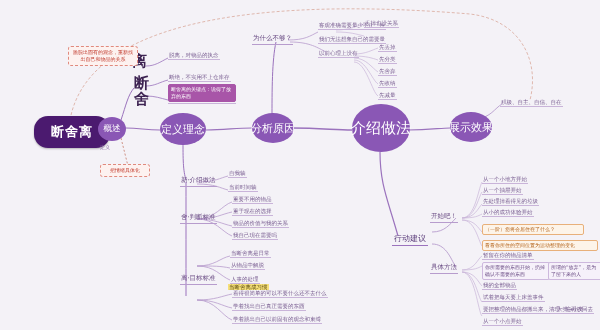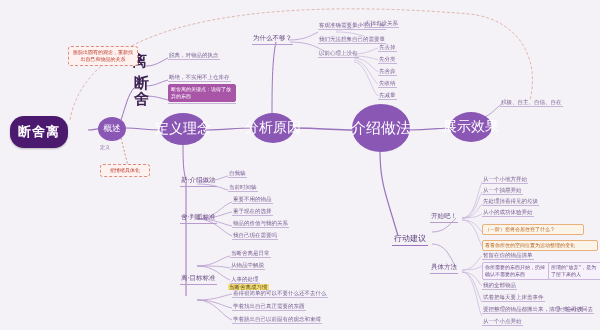--- a/index.html
+++ b/index.html
@@ -1,22 +1,22 @@
 <!DOCTYPE html>
 <html><head>
 <meta charset="utf-8">
 <style>
   html,body{margin:0;padding:0;}
   body{width:600px;height:330px;background:#f4f2f7;font-family:"DejaVu Sans","Liberation Sans",sans-serif;overflow:hidden;position:relative;}
   #stage{position:absolute;left:0;top:0;width:600px;height:330px;}
   svg.links{position:absolute;left:0;top:0;width:600px;height:330px;pointer-events:none;}
   .node{position:absolute;white-space:nowrap;}
-  .root{background:#4b1a6f;color:#fff;border-radius:14px;padding:7px 8px;font-size:13px;font-weight:bold;letter-spacing:1px;box-shadow:0 1px 2px rgba(0,0,0,.25);}
+  .root{background:#4b1a6f;color:#fff;border-radius:14px;padding:7px 17px;font-size:13px;font-weight:bold;letter-spacing:1px;box-shadow:0 1px 2px rgba(0,0,0,.25);margin-left:24px;}
   .lv1{background:#8a57b5;color:#fff;border-radius:50%;font-size:8.5px;text-align:center;display:flex;align-items:center;justify-content:center;}
-  .lv1.big{font-size:14px;}
+  .lv1.big{font-size:11px;}
   .lv2{color:#5a3b7a;font-size:8px;border-bottom:1.2px solid #9b73bd;padding:0 2px 1px 2px;}
   .lv3{color:#6b4d85;font-size:6.5px;border-bottom:1px solid #b79ccd;padding:0 1px 1px 1px;}
   .lv4{color:#7a5f92;font-size:5.5px;border-bottom:1px solid #c9b4d9;padding:0 1px 0px 1px;}
   .redbox{font-size:5px;color:#c0392b;border:1px dashed #e08a7e;border-radius:3px;padding:2px 3px;background:#fdf2f0;line-height:1.4;white-space:normal;text-align:center;}
   .orangebox{font-size:5px;color:#b4641b;border:1px solid #e8b07a;border-radius:2px;padding:1px 2px;background:#fdf4e9;line-height:1.35;white-space:normal;}
   .purplebox{font-size:5px;color:#6b4d85;border:1px solid #cdb8dd;border-radius:2px;padding:1px 2px;background:#f6f1fa;line-height:1.35;white-space:normal;}
   .bigchar{font-size:15px;font-weight:bold;color:#3d2352;}
   .hl-yellow{background:#f6e07a;color:#5a4a10;padding:0 1px;}
 </style>
 </head>

